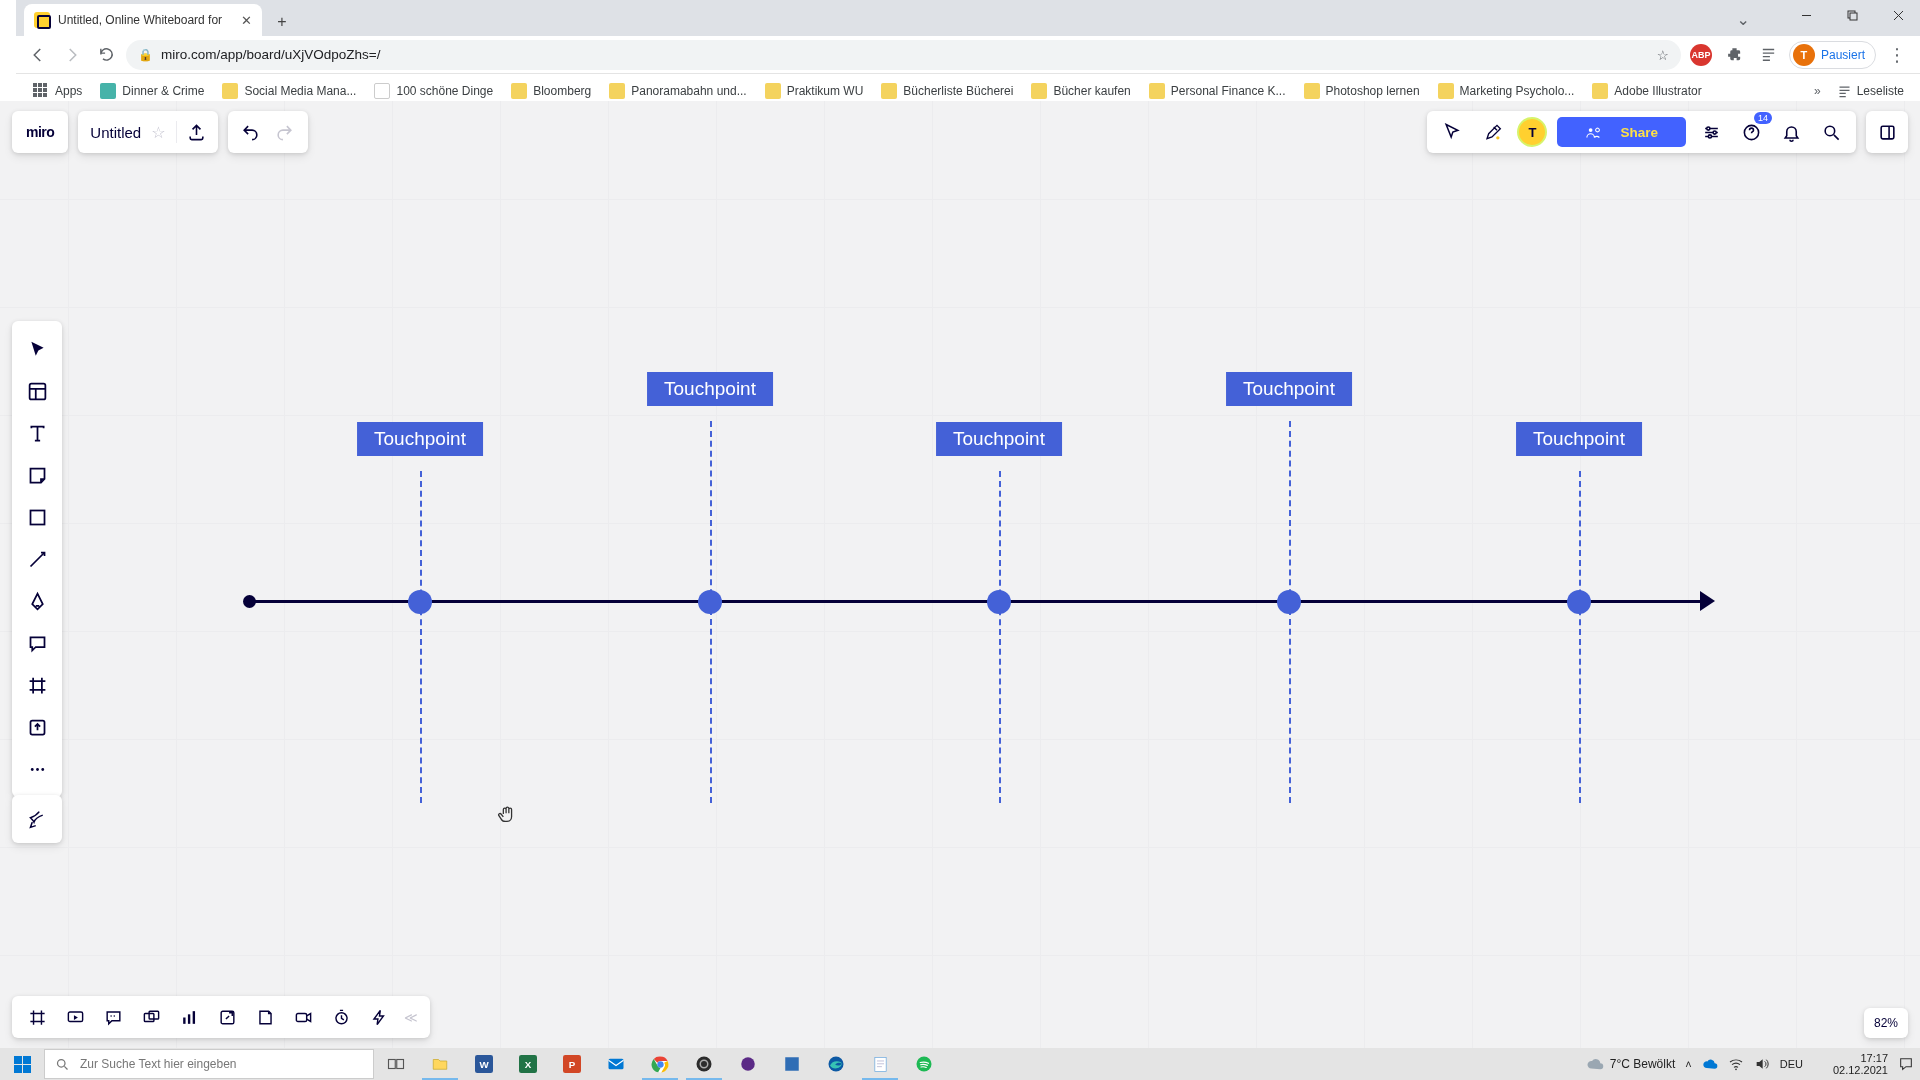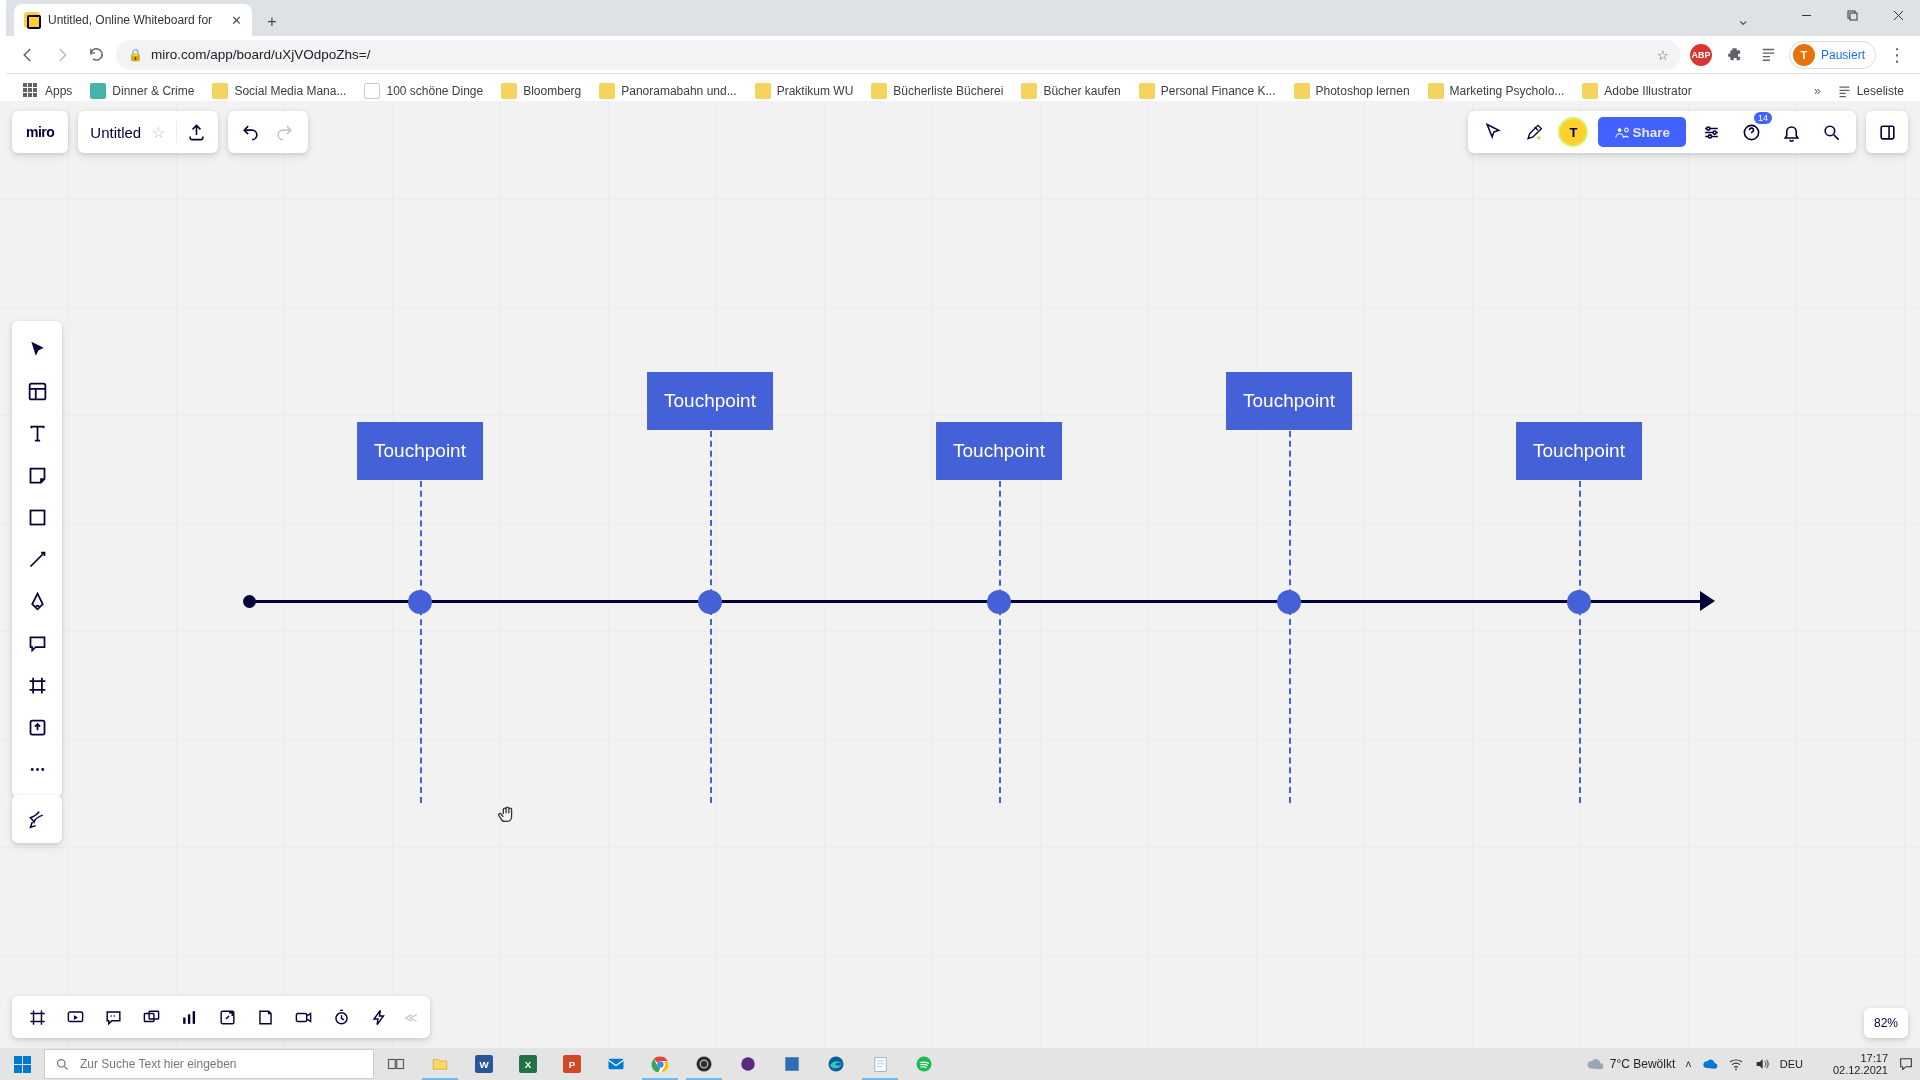--- a/index.html
+++ b/index.html
@@ -1,19 +1,19 @@
 <!DOCTYPE html>
 <html><head>
 <meta charset="utf-8">
 <style>
   * { margin:0; padding:0; box-sizing:border-box; font-family: "Segoe UI", Arial, sans-serif; }
   body { width:1920px; height:1080px; overflow:hidden; background:#fff; position:relative; }
 
   
-  .browser-chrome { position:absolute; top:0; left:6px; right:0; height:101px; background:#ec4899;border-radius:29px; }
+  .browser-chrome { position:absolute; top:0; left:16px; right:0; height:101px; background:#ec4899;border-radius:29px; }
   .tab-strip { height:36px; background:#dee1e6; display:flex; align-items:flex-end; padding-left:8px; }
   .tab { height:32px; width:238px; background:#fff; border-radius:8px 8px 0 0; display:flex; align-items:center; padding:0 10px; font-size:12px; color:#333; gap:8px; }
   .tab-favicon { width:16px; height:16px; background:#ffd02f; border-radius:3px; position:relative; }
   .tab-favicon::after{content:"";position:absolute;left:3px;top:3px;width:10px;height:10px;border:2px solid #050038;border-radius:2px;}
   .tab-title { flex:1; white-space:nowrap; overflow:hidden; text-overflow:ellipsis; }
   .tab-close { font-size:13px; color:#555; cursor:pointer; }
   .new-tab { width:28px; height:28px; margin-left:6px; display:flex; align-items:center; justify-content:center; color:#444; font-size:16px; cursor:pointer;}
   .win-controls { position:absolute; top:0; right:0; height:30px; display:flex; align-items:center; gap:2px;}
   .win-btn { width:44px; height:30px; display:flex; align-items:center; justify-content:center; color:#333; font-size:12px; cursor:pointer;}
   .win-btn svg{width:11px;height:11px;}
@@ -59,21 +59,21 @@
   .star{color:#c3c2cf;}
   .export{color:#050038;}
   .sep{width:1px;height:22px;background:#ebebef;}
   .undo-card{height:42px;padding:0 10px;gap:8px;}
   .undo-btn,.redo-btn{width:26px;height:26px;display:flex;align-items:center;justify-content:center;color:#050038;cursor:pointer;}
   .redo-btn{color:#c6c5d0;}
 
   .top-right-group{position:absolute;top:10px;right:12px;display:flex;gap:10px;align-items:center;}
   .present-card{height:42px;padding:0 10px;gap:10px;}
   .avatar-circ{width:30px;height:30px;border-radius:50%;background:#ffd02f;color:#050038;font-size:13px;font-weight:600;display:flex;align-items:center;justify-content:center;border:2px solid #d7f36b;}
-  .share-btn{height:30px;background:#4262ff;color:#e5e5e5;border:none;border-radius:5px;padding:0 16px;font-size:13.5px;font-weight:600;display:flex;align-items:center;gap:3px;cursor:pointer;}
+  .share-btn{height:30px;background:#4262ff;color:#fde047;border:none;border-radius:5px;padding:0 28px;font-size:13.5px;font-weight:600;display:flex;align-items:center;gap:20px;cursor:pointer;}
   .icon-btn{width:30px;height:30px;display:flex;align-items:center;justify-content:center;color:#050038;position:relative;cursor:pointer;}
   .badge{position:absolute;top:-5px;right:-6px;background:#4262ff;color:#fff;font-size:9px;border-radius:8px;padding:1px 4px;font-weight:400;}
   .panel-card{height:42px;width:42px;justify-content:center;}
 
   .left-rail{position:absolute;top:220px;left:12px;width:50px;padding:8px 0;flex-direction:column;gap:2px;}
   .rail-btn{width:40px;height:40px;display:flex;align-items:center;justify-content:center;color:#050038;cursor:pointer;border-radius:5px;}
   .left-rail2{position:absolute;top:694px;left:12px;width:50px;height:48px;justify-content:center;}
 
   .bottom-bar{position:absolute;bottom:10px;left:12px;height:42px;padding:0 8px;gap:4px;}
   .bb-btn{width:34px;height:34px;display:flex;align-items:center;justify-content:center;color:#050038;cursor:pointer;}
@@ -81,21 +81,21 @@
 
   .zoom-card{position:absolute;bottom:10px;right:12px;height:30px;padding:0 10px;font-size:12px;color:#050038;}
 
   
   .canvas{position:absolute;inset:0;}
   .axis{position:absolute;left:246px;top:499px;width:1461px;height:3px;background:#050038;}
   .axis-start{position:absolute;left:243px;top:494px;width:13px;height:13px;border-radius:50%;background:#050038;}
   .axis-arrow{position:absolute;left:1700px;top:490px;width:0;height:0;border-left:15px solid #050038;border-top:10px solid transparent;border-bottom:10px solid transparent;}
   .dash{position:absolute;width:0;border-left:2.4px dashed #4461d7;}
   .node{position:absolute;width:24px;height:24px;border-radius:50%;background:#4461d7;transform:translate(-50%,-50%);} 
-  .tp-card{position:absolute;background:#4461d7;color:#fff;font-size:19px;padding:18px 17px;transform:translateX(-50%);}
+  .tp-card{position:absolute;background:#4461d7;color:#fff;font-size:19px;padding:6px 17px;transform:translateX(-50%);}
   
   .grab-cursor{position:absolute;left:496px;top:703px;pointer-events:none;color:#333;}
 
   
   .taskbar{position:absolute;bottom:0;left:0;right:0;height:32px;background:#e4e4e4;display:flex;align-items:center;font-size:12px;color:#222;}
   .tb-start{width:44px;height:32px;display:flex;align-items:center;justify-content:center;background:#e4e4e4;cursor:pointer;}
   .win-logo{display:grid;grid-template-columns:8px 8px;grid-template-rows:8px 8px;gap:1px;}
   .win-logo span{background:#0078d4;}
   .tb-search{flex:0 0 330px;height:30px;background:#fff;border:1px solid #ccc;display:flex;align-items:center;padding:0 10px;gap:10px;color:#777;}
   .tb-icons{display:flex;align-items:center;height:32px;}

